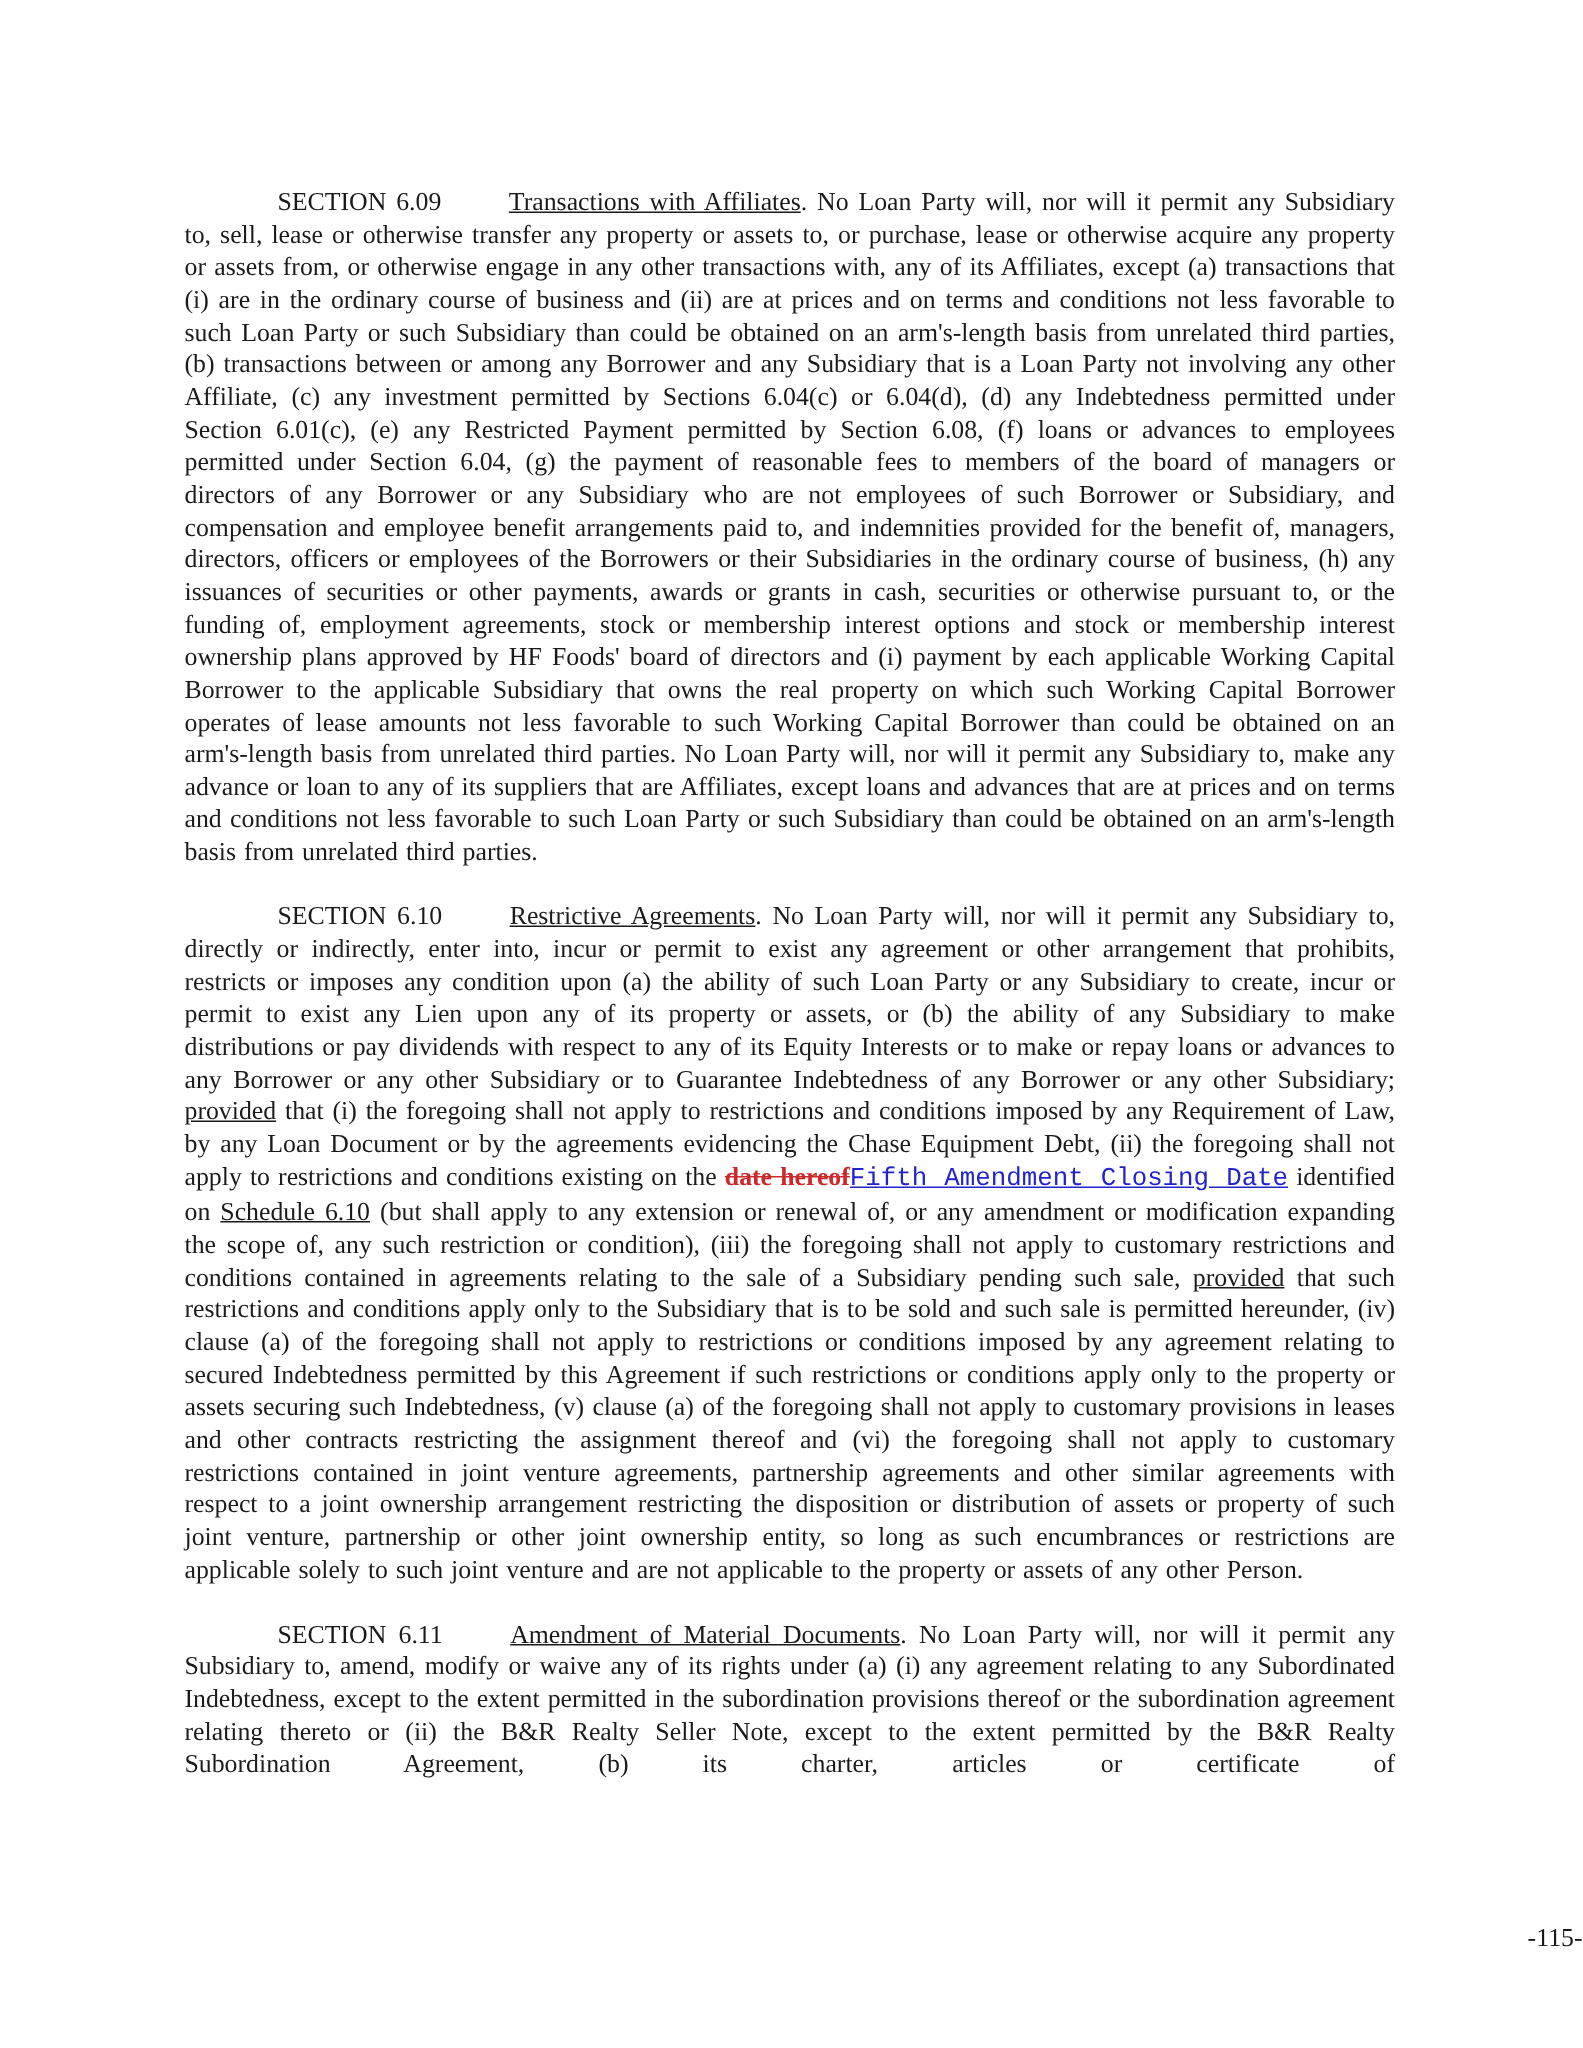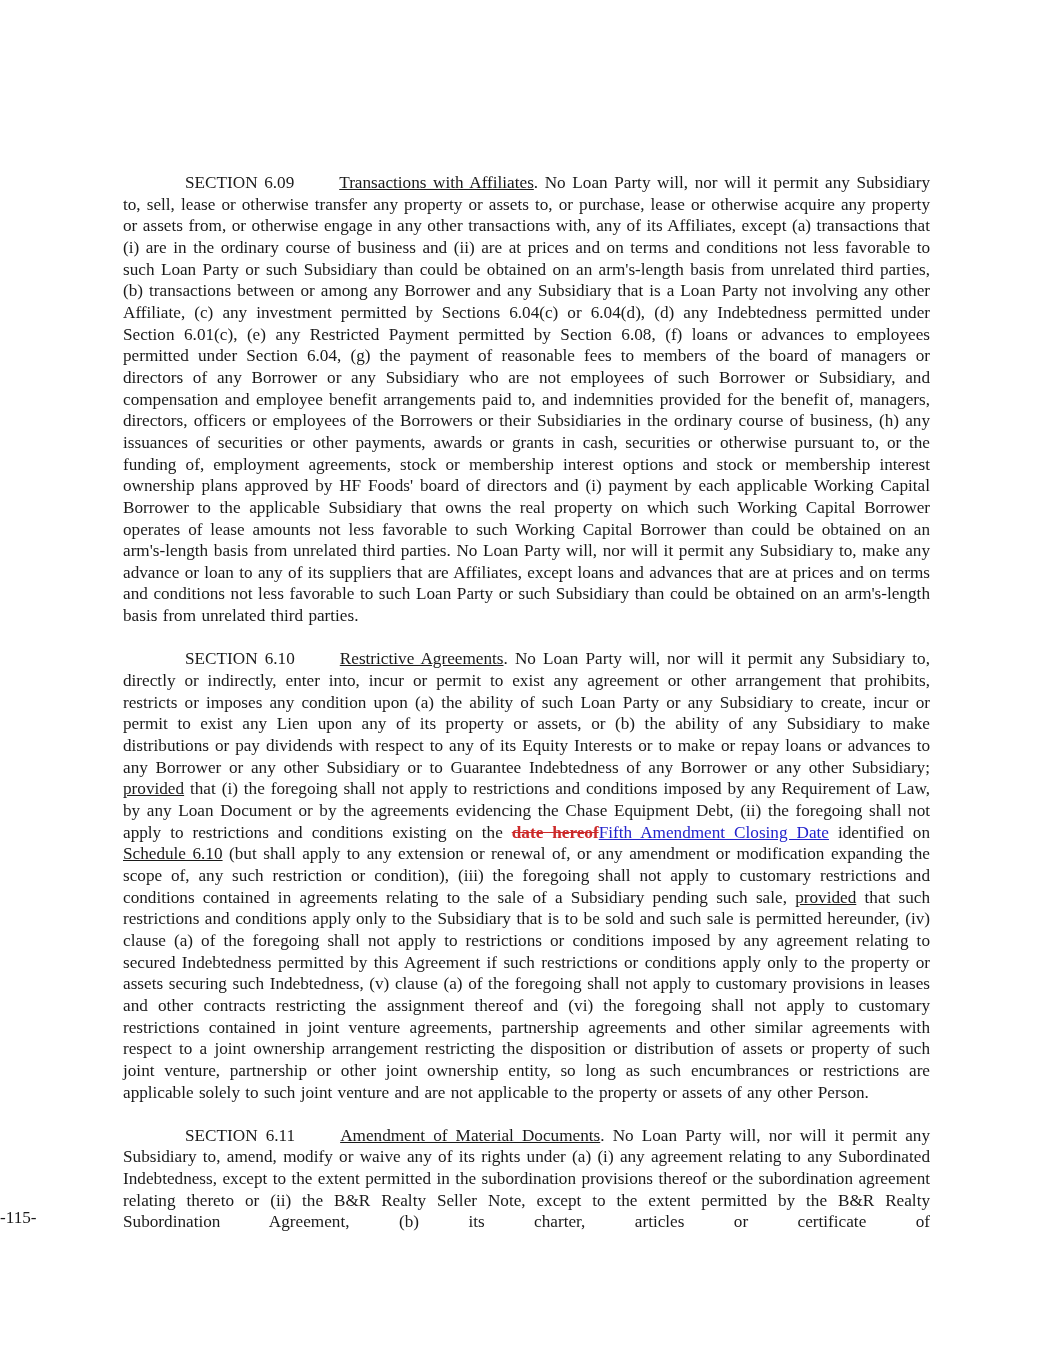--- a/index.html
+++ b/index.html
@@ -14,21 +14,20 @@
     background: #ffffff;
     overflow: hidden;
     font-family: "Liberation Serif", "DejaVu Serif", serif;
     color: #1a1a1a;
   }
   .content {
     position: absolute;
     left: 123px;
     top: 124px;
     width: 807px;
-    margin-top: 48px;
   }
   p.section-para {
     margin: 0 0 21.6px 0;
     font-size: 17.2px;
     line-height: 21.65px;
     text-align: justify;
     text-indent: 62px;
     word-spacing: 1px;
   }
   p.section-para.continues {
@@ -40,27 +39,28 @@
   }
   .run.underline { text-decoration: underline; }
   .run.deletion {
     color: var(--deletion-color, #cc2a2a);
     text-decoration: line-through;
     font-weight: bold;
   }
   .run.insertion {
     color: var(--insertion-color, #2323cc);
     text-decoration: underline;
+    font-family: Liberation Mono, monospace;
   }
   .footer {
     position: absolute;
     left: 0;
-    top: 1207px;
+    top: 1281px;
     width: 1055px;
-    text-align: left;
+    text-align: right;
     font-size: 17.2px;
     line-height: 21.65px;
   }
 </style>
 </head>
 <body>
 
 <div class="sheet">
   <div class="content">
       <p class="section-para"><span class="run">SECTION 6.09</span><span class="tab"></span><span class="run underline">Transactions with Affiliates</span><span class="run plain">.  No Loan Party will, nor will it permit any Subsidiary to, sell, lease or otherwise transfer any property or assets to, or purchase, lease or otherwise acquire any property or assets from, or otherwise engage in any other transactions with, any of its Affiliates, except (a) transactions that (i) are in the ordinary course of business and (ii) are at prices and on terms and conditions not less favorable to such Loan Party or such Subsidiary than could be obtained on an arm's-length basis from unrelated third parties, (b) transactions between or among any Borrower and any Subsidiary that is a Loan Party not involving any other Affiliate, (c) any investment permitted by Sections 6.04(c) or 6.04(d), (d) any Indebtedness permitted under Section 6.01(c), (e) any Restricted Payment permitted by Section 6.08, (f) loans or advances to employees permitted under Section 6.04, (g) the payment of reasonable fees to members of the board of managers or directors of any Borrower or any Subsidiary who are not employees of such Borrower or Subsidiary, and compensation and employee benefit arrangements paid to, and indemnities provided for the benefit of, managers, directors, officers or employees of the Borrowers or their Subsidiaries in the ordinary course of business, (h) any issuances of securities or other payments, awards or grants in cash, securities or otherwise pursuant to, or the funding of, employment agreements, stock or membership interest options and stock or membership interest ownership plans approved by HF Foods' board of directors and (i) payment by each applicable Working Capital Borrower to the applicable Subsidiary that owns the real property on which such Working Capital Borrower operates of lease amounts not less favorable to such Working Capital Borrower than could be obtained on an arm's-length basis from unrelated third parties.  No Loan Party will, nor will it permit any Subsidiary to, make any advance or loan to any of its suppliers that are Affiliates, except loans and advances that are at prices and on terms and conditions not less favorable to such Loan Party or such Subsidiary than could be obtained on an arm's-length basis from unrelated third parties.</span></p>

